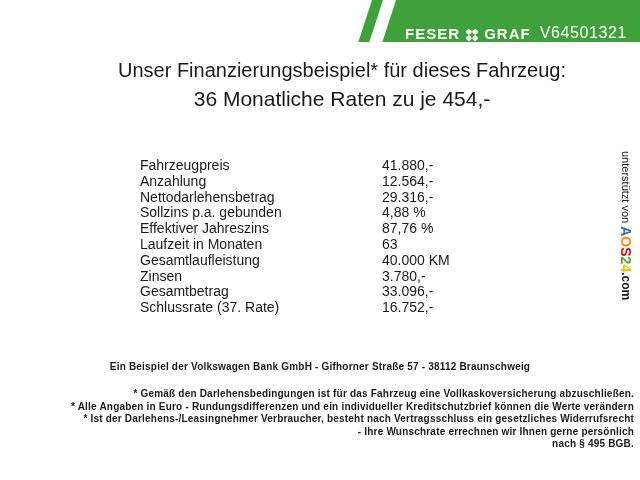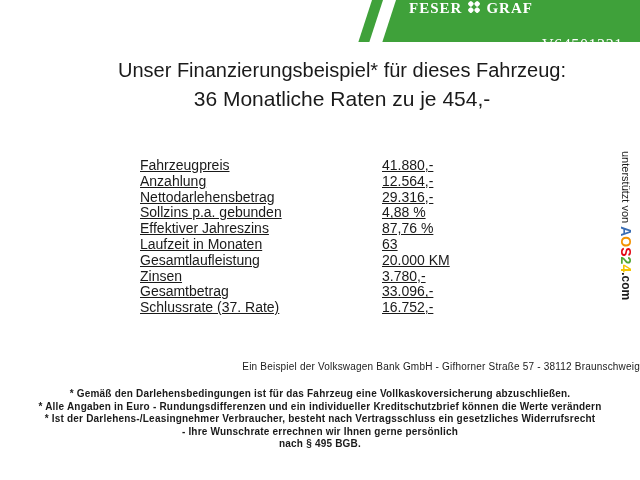--- a/index.html
+++ b/index.html
@@ -29,25 +29,24 @@
     width: 11px; height: 42px;
     background: var(--brand-green, #3fa13a);
     transform: skewX(-18deg);
     transform-origin: 0 0;
   }
   .banner-content {
     position: absolute;
     top: 0; left: 396px; right: 4px;
     height: 42px;
     display: flex;
-    align-items: flex-start;
+    align-items: flex-end;
     justify-content: center;
     color: #ffffff;
     white-space: nowrap;
-    font-family: Liberation Serif, serif;
   }
   .brand-word {
     font-size: 15px;
     font-weight: 700;
     letter-spacing: 1px;
   }
   .clover {
     width: 14px; height: 14px;
     margin: 0 5px;
     display: inline-block;
@@ -69,42 +68,42 @@
   }
   .title-line1 { font-size: 20px; line-height: 26px; }
   .title-line2 { font-size: 21px; line-height: 31px; }
 
   
   .finance-table {
     position: absolute;
     top: 158px; left: 140px;
     font-size: 14px;
   }
-  .ftable-row { display: flex; line-height: 15.8px; text-decoration: underline; }
+  .ftable-row { display: flex; line-height: 15.8px; }
   .ftable-label { width: 242px; }
   .ftable-value { white-space: nowrap; }
 
   
   .bank-line {
     position: absolute;
     top: 361px; left: 0; right: 0;
-    text-align: right;
+    text-align: center;
     font-size: 10px;
-    font-weight: 400;
+    font-weight: 700;
     letter-spacing: 0.2px;
   }
   .footnotes {
     position: absolute;
     top: 388px; left: 6px; right: 6px;
     text-align: center;
     font-size: 10px;
     font-weight: 700;
     letter-spacing: 0.2px;
   }
-  .footnote-line { line-height: 12.6px; }
+  .footnote-line { line-height: 12.6px; text-align: right; }
 
   
   .sidebar-credit {
     position: absolute;
     top: 151px; right: 6px;
     writing-mode: vertical-rl;
     white-space: nowrap;
     font-size: 11px;
   }
   .aos-letter { font-size: 14px; font-weight: 700; }
@@ -158,21 +157,21 @@
     <div class="ftable-row">
       <span class="ftable-label">Effektiver Jahreszins</span>
       <span class="ftable-value">87,76 %</span>
     </div>
     <div class="ftable-row">
       <span class="ftable-label">Laufzeit in Monaten</span>
       <span class="ftable-value">63</span>
     </div>
     <div class="ftable-row">
       <span class="ftable-label">Gesamtlaufleistung</span>
-      <span class="ftable-value">20.000 KM</span>
+      <span class="ftable-value">40.000 KM</span>
     </div>
     <div class="ftable-row">
       <span class="ftable-label">Zinsen</span>
       <span class="ftable-value">3.780,-</span>
     </div>
     <div class="ftable-row">
       <span class="ftable-label">Gesamtbetrag</span>
       <span class="ftable-value">33.096,-</span>
     </div>
     <div class="ftable-row">

